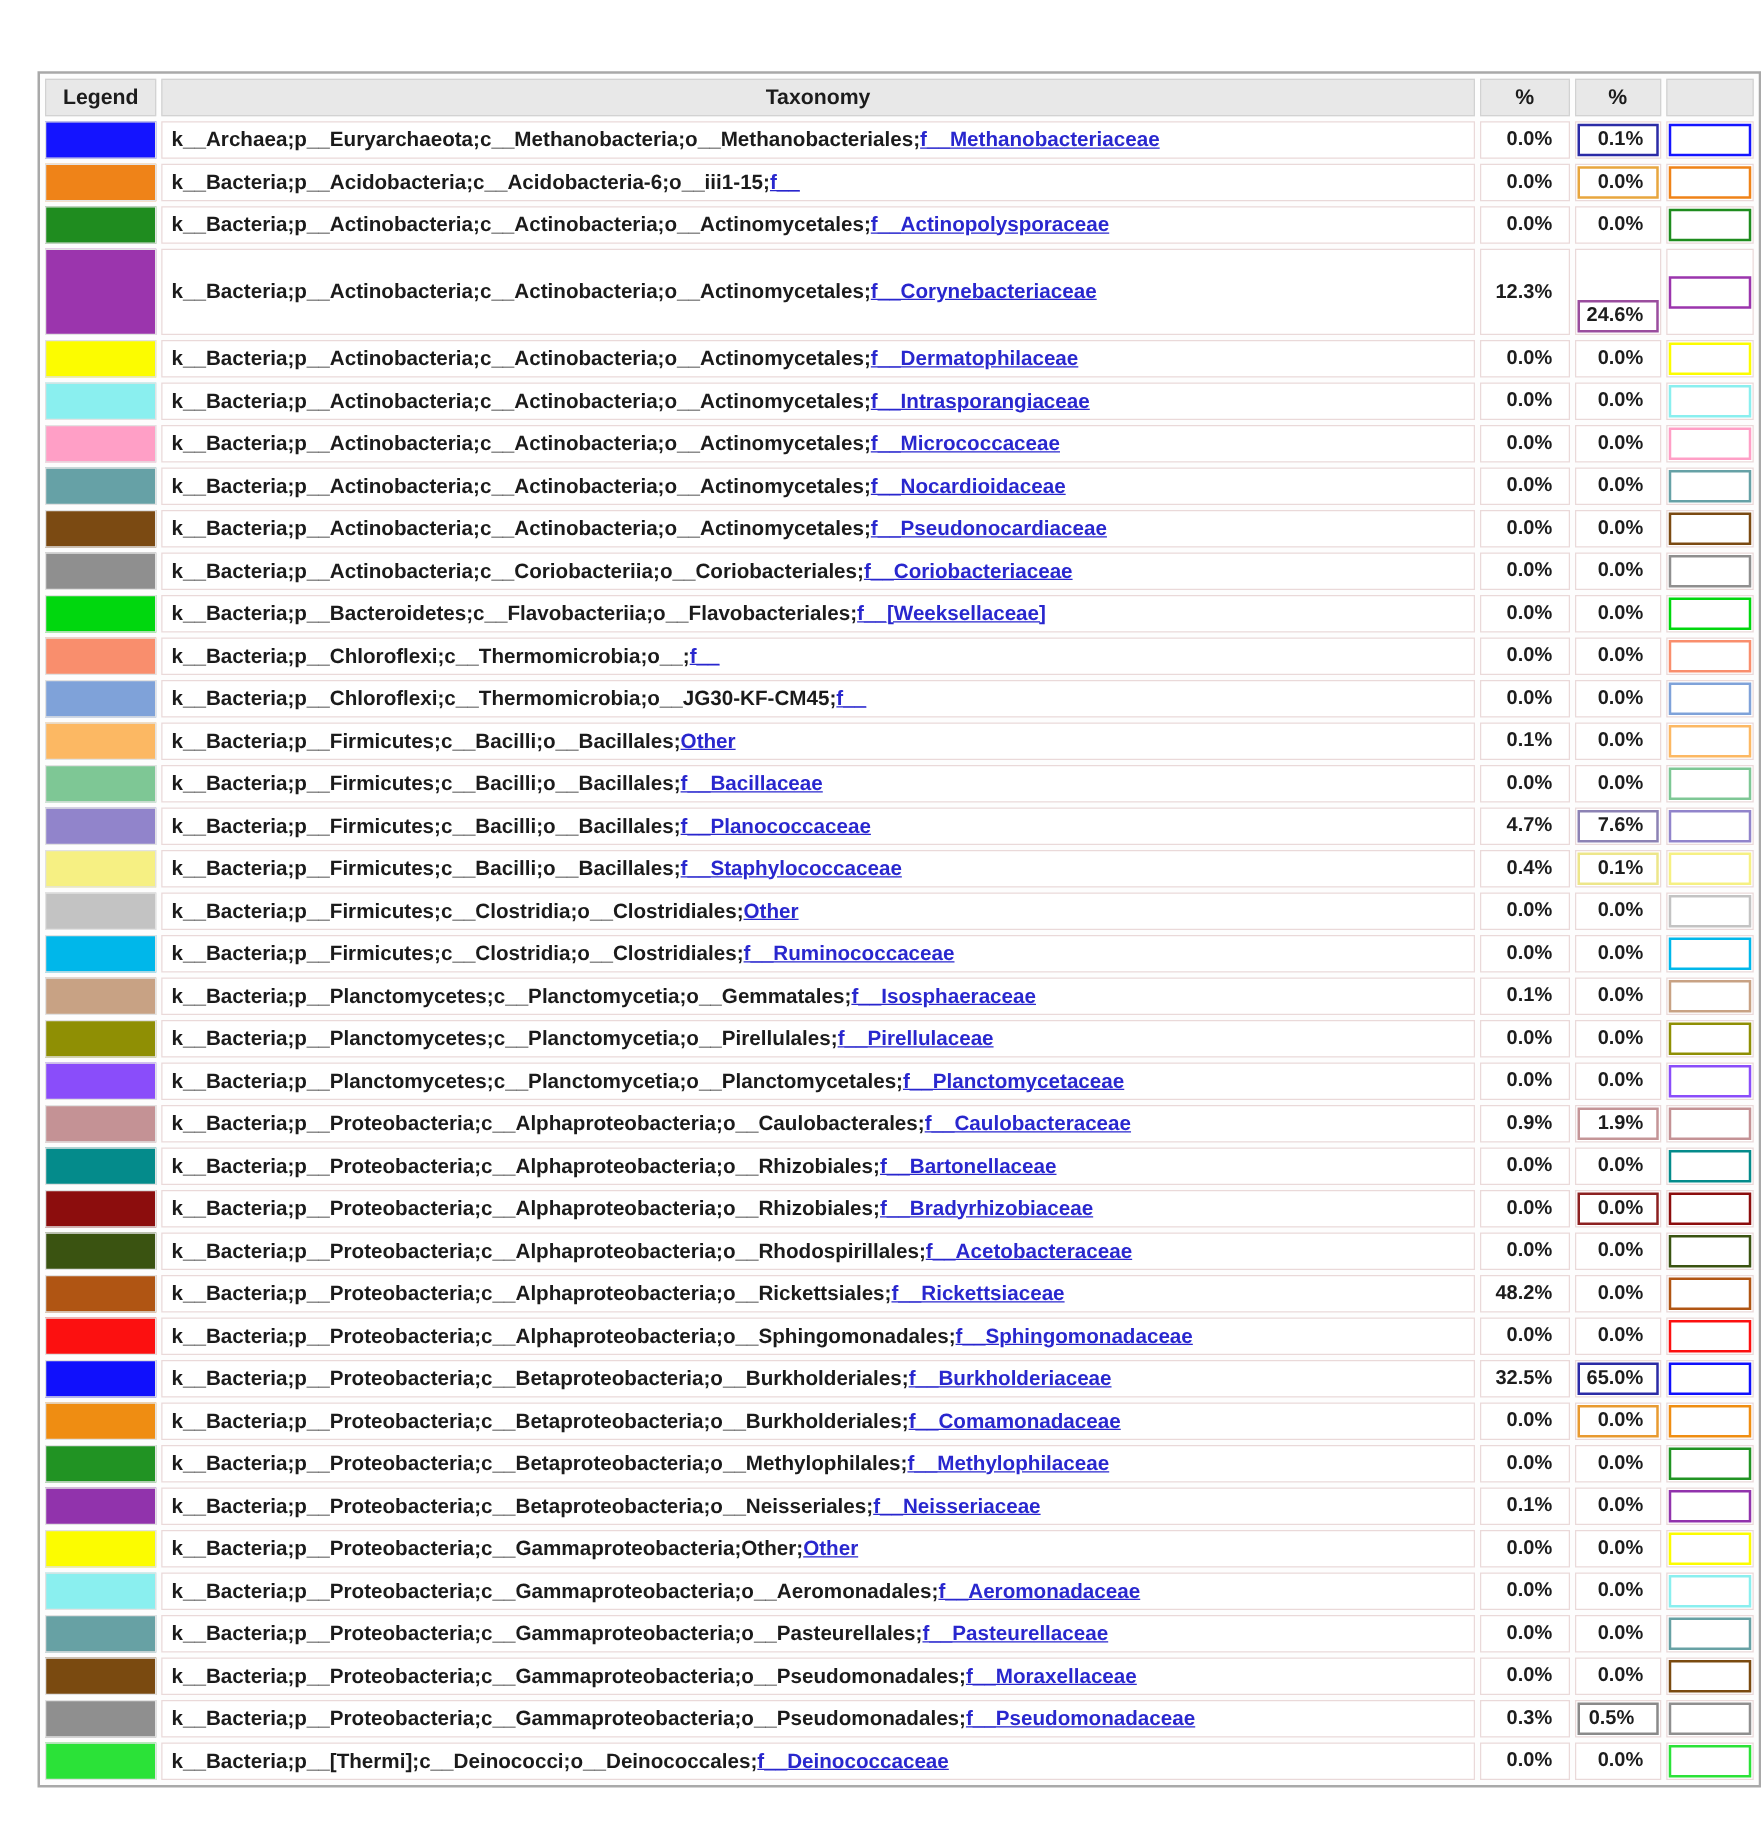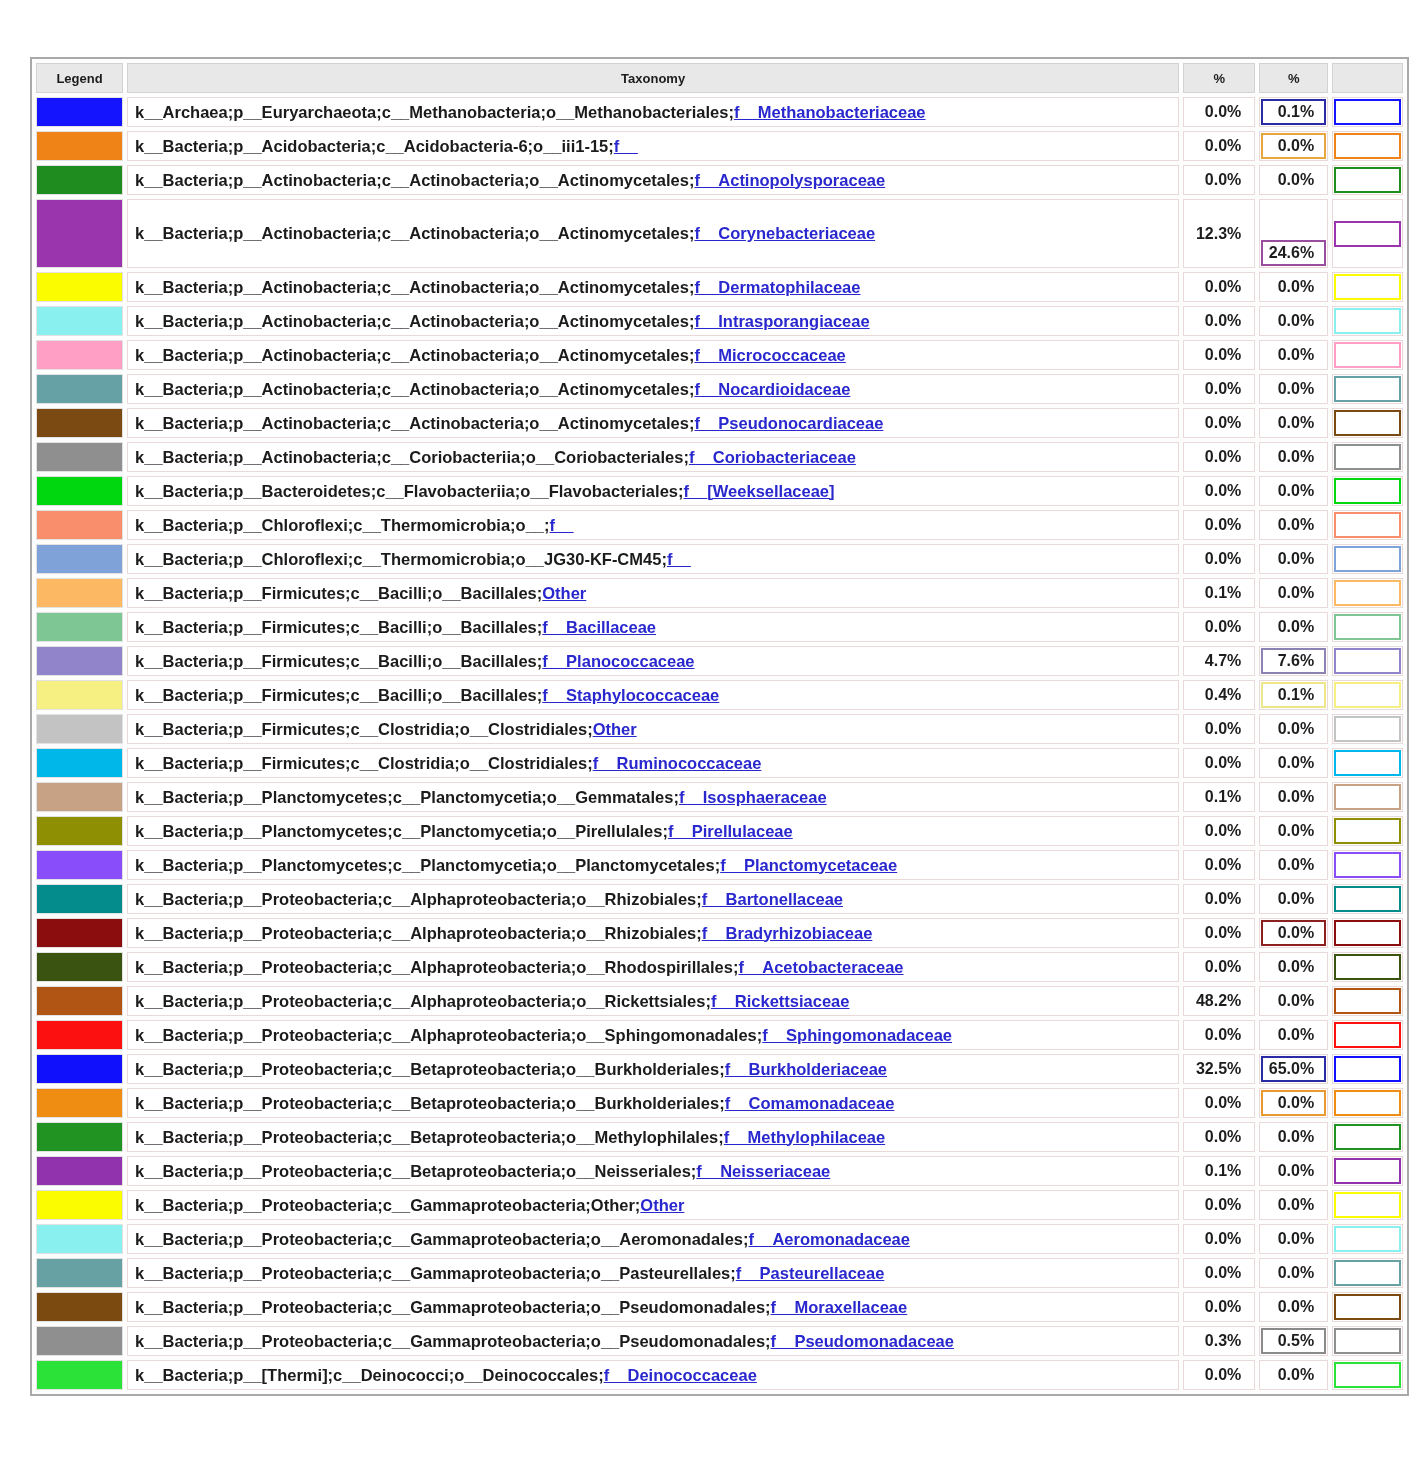--- a/index.html
+++ b/index.html
@@ -8,21 +8,21 @@
     font-family:"Liberation Sans", sans-serif;
   }
   .wrap { position:absolute; left:30px; top:57px; }
   table.taxa {
     border-collapse:separate; border-spacing:4px;
     background:#fdfdfd; border:2px solid #a9a9a9;
     table-layout:fixed;
   }
   th {
     background:#e8e8e8; border:1px solid #d2d2d2;
-    font-size:13px; font-weight:bold; color:#1c1c1c;
+    font-size:17px; font-weight:bold; color:#1c1c1c;
     height:28px; text-align:center; padding:0;
   }
   td {
     background:#ffffff; border:1px solid #ead9d9;
     height:28px; padding:0; overflow:hidden;
   }
   td.legend { width:93px; border:1px solid #e2e2e2; }
   th.legend-h { width:93px; }
   td.tax {
     width:1089px; white-space:nowrap;
@@ -362,20 +362,33 @@
             <div class="pct-inner v1">0.0%</div>
           </td>
     <td class="pct p2">
             <div class="pct-inner v2">0.0%</div>
           </td>
     <td class="pct p3">
             <div class="pct-inner v3" style="border-color: rgb(138, 77, 250);"></div>
           </td>
   </tr>
 
+  <tr>
+    <td class="legend" style="background: rgb(196, 146, 149);"></td>
+    <td class="tax"><span class="lin">k__Bacteria;p__Proteobacteria;c__Alphaproteobacteria;o__Caulobacterales;</span><a class="tax-link" href="#">f__Caulobacteraceae</a></td>
+    <td class="pct p1">
+            <div class="pct-inner v1">0.9%</div>
+          </td>
+    <td class="pct p2">
+            <div class="pct-inner v2" style="border-color: rgb(196, 149, 151);">1.9%</div>
+          </td>
+    <td class="pct p3">
+            <div class="pct-inner v3" style="border-color: rgb(196, 146, 149);"></div>
+          </td>
+  </tr>
 
   <tr>
     <td class="legend" style="background: rgb(4, 139, 139);"></td>
     <td class="tax"><span class="lin">k__Bacteria;p__Proteobacteria;c__Alphaproteobacteria;o__Rhizobiales;</span><a class="tax-link" href="#">f__Bartonellaceae</a></td>
     <td class="pct p1">
             <div class="pct-inner v1">0.0%</div>
           </td>
     <td class="pct p2">
             <div class="pct-inner v2">0.0%</div>
           </td>
@@ -553,21 +566,21 @@
           </td>
   </tr>
 
   <tr>
     <td class="legend" style="background: rgb(143, 143, 143);"></td>
     <td class="tax"><span class="lin">k__Bacteria;p__Proteobacteria;c__Gammaproteobacteria;o__Pseudomonadales;</span><a class="tax-link" href="#">f__Pseudomonadaceae</a></td>
     <td class="pct p1">
             <div class="pct-inner v1">0.3%</div>
           </td>
     <td class="pct p2">
-            <div class="pct-inner v2" style="border-color: rgb(138, 138, 138);">0.5%</div>
+            <div class="pct-inner v2" style="border-color: rgb(138, 138, 138); text-align: center;">0.5%</div>
           </td>
     <td class="pct p3">
             <div class="pct-inner v3" style="border-color: rgb(143, 143, 143);"></div>
           </td>
   </tr>
 
   <tr>
     <td class="legend" style="background: rgb(43, 226, 56);"></td>
     <td class="tax"><span class="lin">k__Bacteria;p__[Thermi];c__Deinococci;o__Deinococcales;</span><a class="tax-link" href="#">f__Deinococcaceae</a></td>
     <td class="pct p1">

